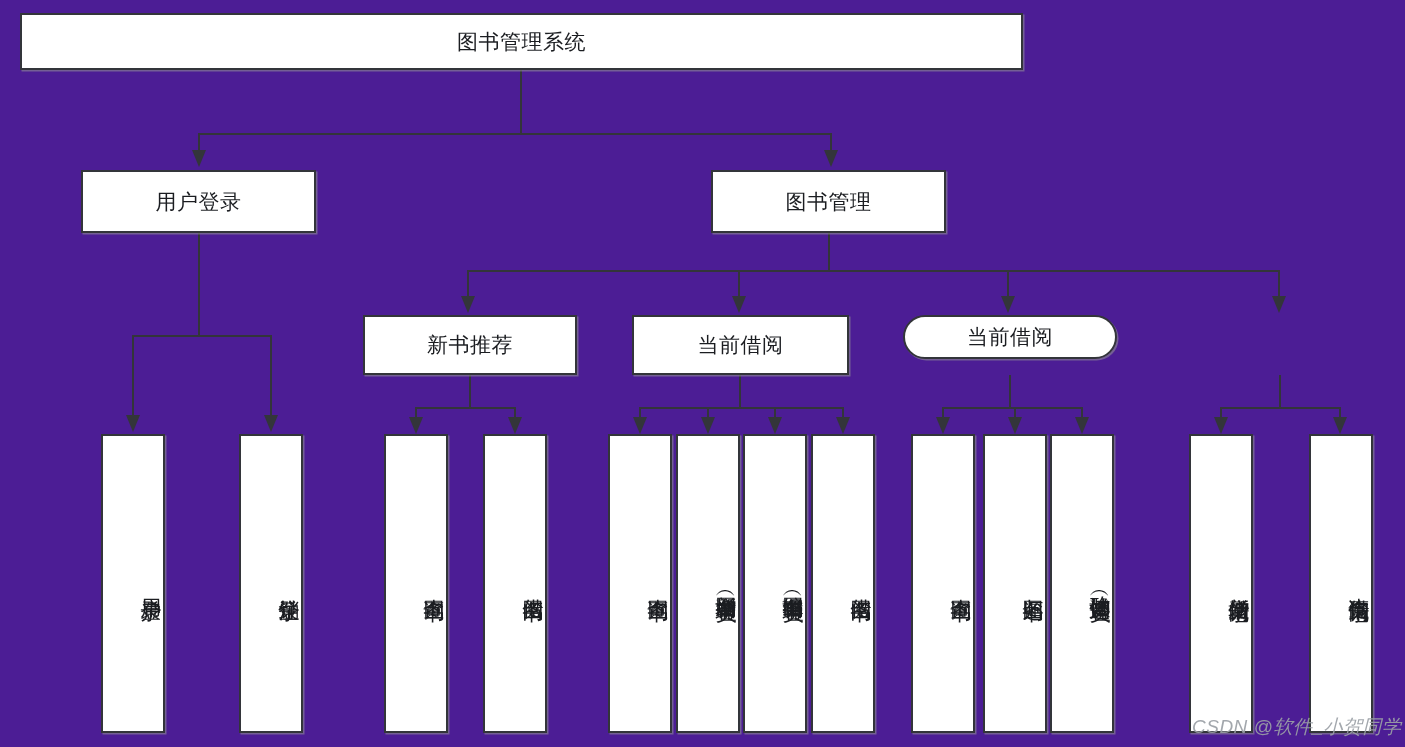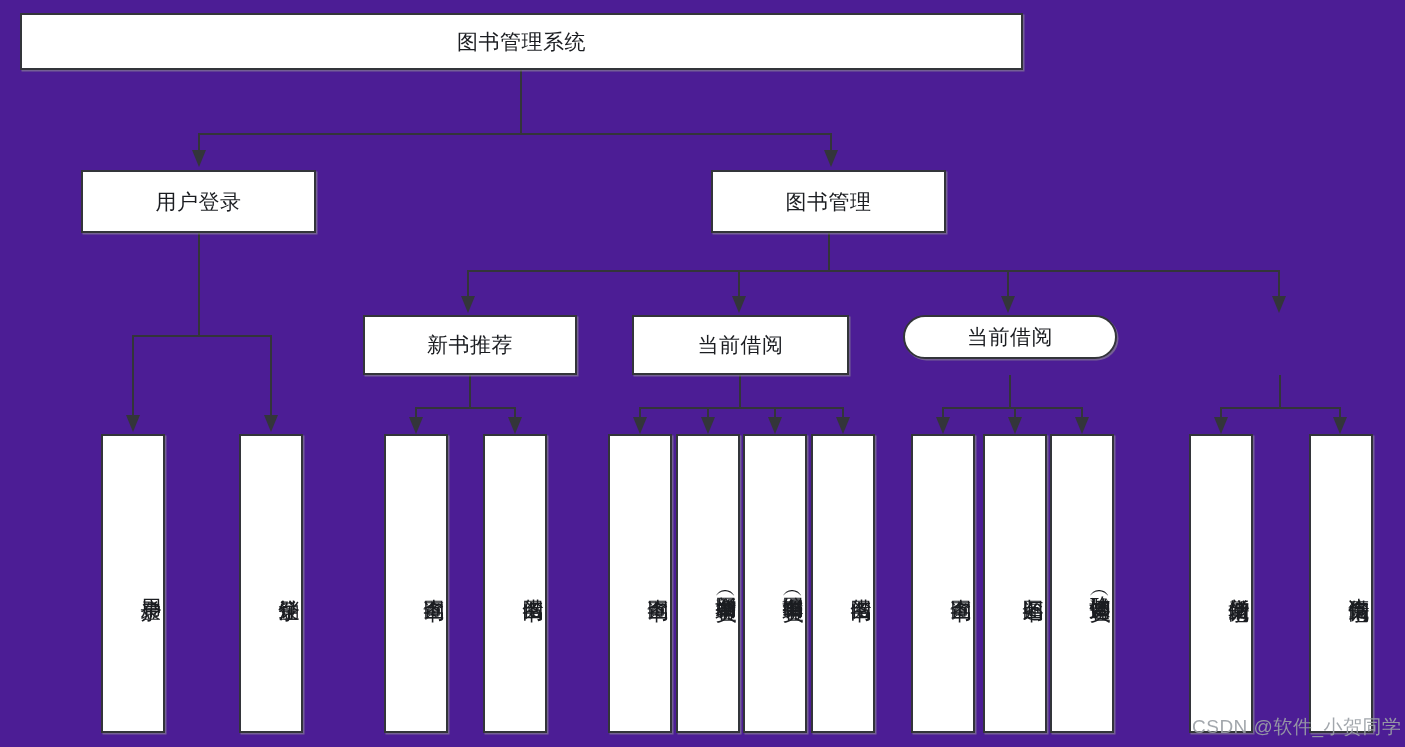--- a/index.html
+++ b/index.html
@@ -164,15 +164,15 @@
   <div class="node vert" style="left:911px; top:434px; width:64px; height:299px;">查询图书</div>
 
   <div class="node vert" style="left:983px; top:434px; width:64px; height:299px;">归还图书</div>
 
   <div class="node vert" style="left:1050px; top:434px; width:64px; height:299px;">确认归还（管理员）</div>
 
   <div class="node vert" style="left:1189px; top:434px; width:64px; height:299px;">新增借阅记录</div>
 
   <div class="node vert" style="left:1309px; top:434px; width:64px; height:299px;">查询借阅记录</div>
 
-  <div class="watermark" style="left:1192px; top:714px;">CSDN @软件_小贺同学</div>
+  <div class="watermark" style="left:1192px; top:714px;font-style:italic;">CSDN @软件_小贺同学</div>
 
 </div>
 
 </body></html>

